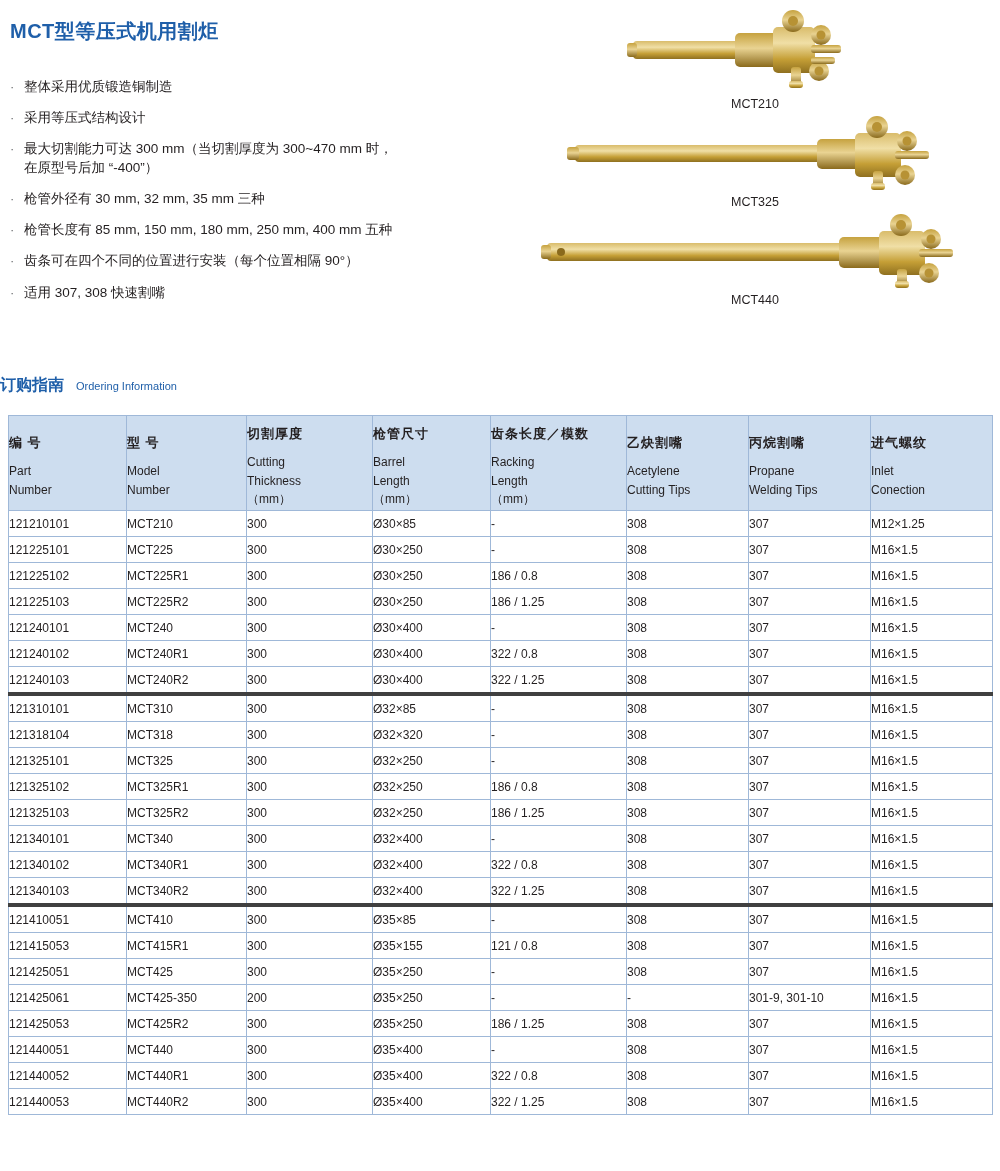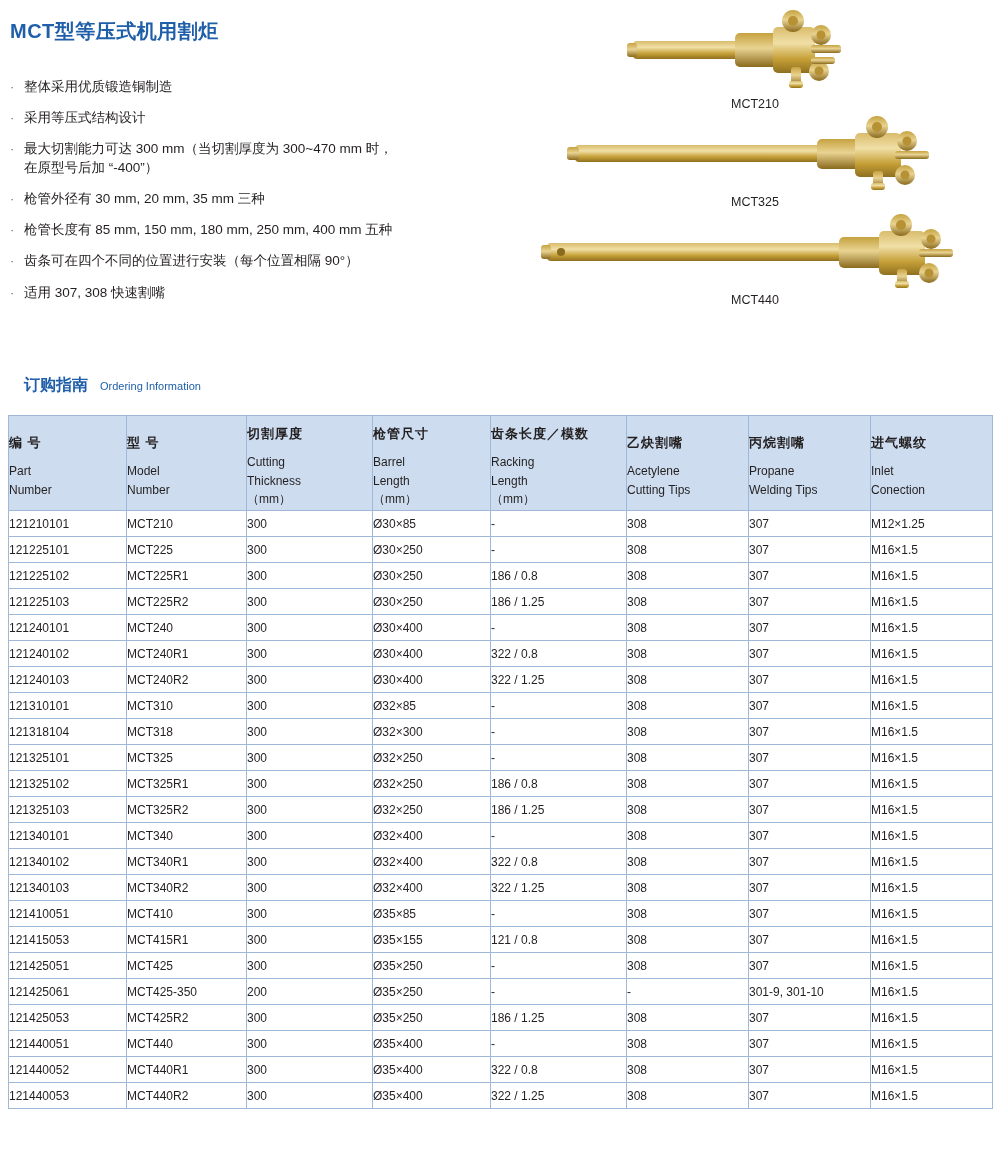--- a/index.html
+++ b/index.html
@@ -73,21 +73,21 @@
   .product-caption {
     font-size: 12.5px;
     color: #231f20;
     text-align: center;
     margin-top: 2px;
   }
   .torch-svg { display: block; margin: 0 auto; }
   
   .order-head {
     position: absolute;
-    left: 24px;
+    left: 0;
     top: 375px;
     display: flex;
     align-items: baseline;
   }
   .order-cn {
     font-size: 16px;
     font-weight: bold;
     color: #1f5fa9;
   }
   .order-en {
@@ -141,21 +141,21 @@
     color: #231f20;
   }
   tbody td {
     height: 25px;
     font-size: 12px;
     padding: 0 8px;
     color: #231f20;
     background: #ffffff;
   }
   tbody tr.group-start td {
-    border-top: 1px solid #404040;
+    border-top: 4px solid #404040;
   }
   
   col.c0 { width: 118px; }
   col.c1 { width: 120px; }
   col.c2 { width: 126px; }
   col.c3 { width: 118px; }
   col.c4 { width: 136px; }
   col.c5 { width: 122px; }
   col.c6 { width: 122px; }
   col.c7 { width: 122px; }
@@ -176,21 +176,21 @@
       <span class="feature-bullet">·</span>
       <span class="feature-text">采用等压式结构设计</span>
     </div>
     <div class="feature-row">
       <span class="feature-bullet">·</span>
       <span class="feature-text">最大切割能力可达 300 mm（当切割厚度为 300~470 mm 时，
 在原型号后加 “-400”）</span>
     </div>
     <div class="feature-row">
       <span class="feature-bullet">·</span>
-      <span class="feature-text">枪管外径有 30 mm, 20 mm, 35 mm 三种</span>
+      <span class="feature-text">枪管外径有 30 mm, 32 mm, 35 mm 三种</span>
     </div>
     <div class="feature-row">
       <span class="feature-bullet">·</span>
       <span class="feature-text">枪管长度有 85 mm, 150 mm, 180 mm, 250 mm, 400 mm 五种</span>
     </div>
     <div class="feature-row">
       <span class="feature-bullet">·</span>
       <span class="feature-text">齿条可在四个不同的位置进行安装（每个位置相隔 90°）</span>
     </div>
     <div class="feature-row">
@@ -438,21 +438,21 @@
             <td>Ø32×85</td>
             <td>-</td>
             <td>308</td>
             <td>307</td>
             <td>M16×1.5</td>
           </tr>
           <tr>
             <td>121318104</td>
             <td>MCT318</td>
             <td>300</td>
-            <td>Ø32×300</td>
+            <td>Ø32×320</td>
             <td>-</td>
             <td>308</td>
             <td>307</td>
             <td>M16×1.5</td>
           </tr>
           <tr>
             <td>121325101</td>
             <td>MCT325</td>
             <td>300</td>
             <td>Ø32×250</td>

